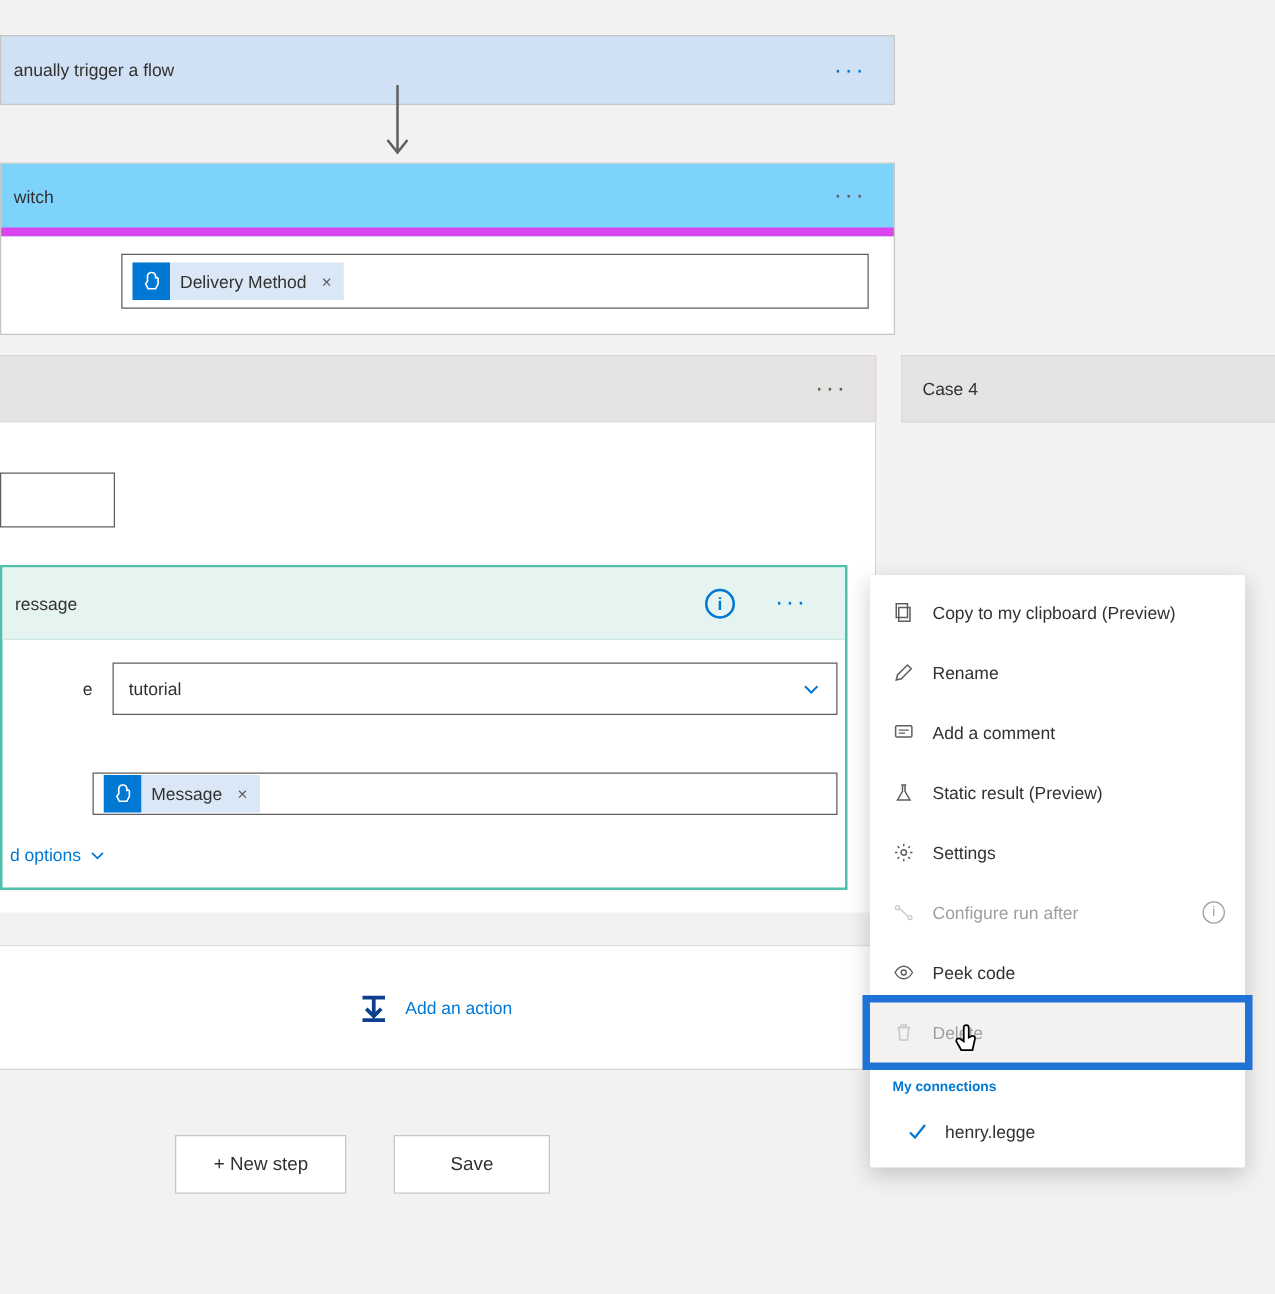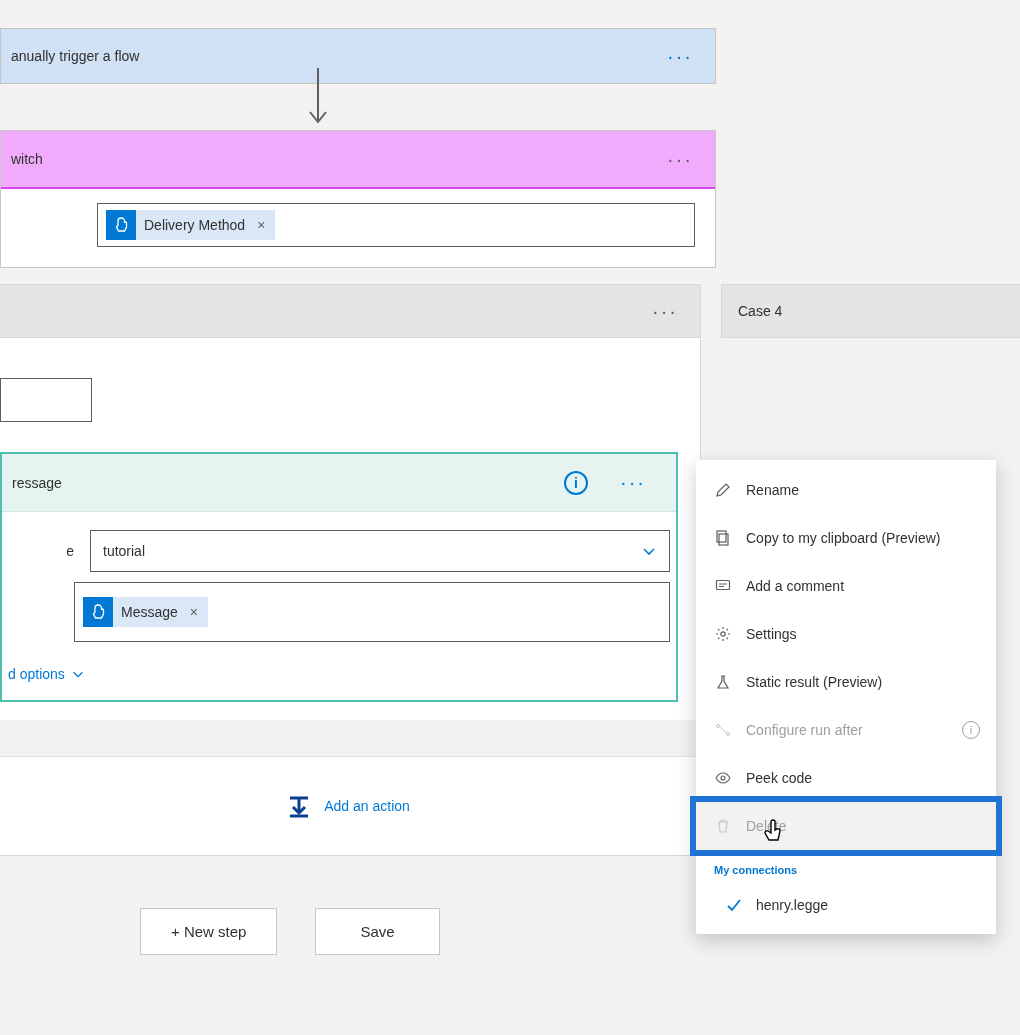--- a/index.html
+++ b/index.html
@@ -55,22 +55,22 @@
   .switch-card {
     position: absolute;
     left: 0;
     top: 130px;
     width: 716px;
     border: 1px solid #c8c6c4;
     background: #fff;
   }
   .switch-header {
     height: 58px;
-    border-bottom: 2px solid #d946ef;
-    background: #f0abfc;
+    border-bottom: 7px solid #d946ef;
+    background: #7dd3fc;
     display: flex;
     align-items: center;
     padding-left: 10px;
   }
   .switch-body {
     padding: 14px 20px 20px 96px;
   }
   .token-input {
     border: 1px solid #605e5c;
     height: 44px;
@@ -408,21 +408,21 @@
           <span>tutorial</span>
           <span class="chevron">
             <svg width="16" height="16" viewBox="0 0 16 16">
                 <polyline points="3,6 8,11 13,6" fill="none" stroke="#0078d4" stroke-width="1.6"></polyline>
               </svg>
           </span>
         </div>
       </div>
       <div class="field-row">
         <div class="field-label"></div>
-        <div class="token-input" style="flex:1; height:60px;">
+        <div class="token-input" style="flex:1; height:34px;margin-top:36px;">
           <span class="token">
             <span class="token-icon">
               <svg width="16" height="16" viewBox="0 0 16 16">
                   <path d="M8 1a3 3 0 0 0-3 3v4l-1.5 2 2 4h6l2-4V6a1 1 0 0 0-2 0V4a3 3 0 0 0-3-3z" fill="none" stroke="#fff" stroke-width="1.3"></path>
                 </svg>
             </span>
             <span class="token-label">Message</span>
             <span class="token-x">×</span>
           </span>
         </div>
@@ -449,60 +449,60 @@
 
 <div class="bottom-buttons">
   <div class="btn"><span>+ New step</span></div>
   <div class="btn" style="padding:14px 44px;"><span>Save</span></div>
 </div>
 
 <div class="context-menu">
   <div class="menu-item">
     <span class="mi-icon">
       <svg width="16" height="16" viewBox="0 0 16 16">
-          <path d="M2 14l1-4 8-8 3 3-8 8-4 1z" fill="none" stroke="currentColor" stroke-width="1.2"></path>
-        </svg>
-    </span>
-    <span>Rename</span>
-  </div>
-  <div class="menu-item">
-    <span class="mi-icon">
-      <svg width="16" height="16" viewBox="0 0 16 16">
           <rect x="4" y="4" width="9" height="11" fill="none" stroke="currentColor" stroke-width="1.2"></rect>
           <rect x="2" y="1" width="9" height="11" fill="none" stroke="currentColor" stroke-width="1.2"></rect>
         </svg>
     </span>
     <span>Copy to my clipboard (Preview)</span>
+  </div>
+  <div class="menu-item">
+    <span class="mi-icon">
+      <svg width="16" height="16" viewBox="0 0 16 16">
+          <path d="M2 14l1-4 8-8 3 3-8 8-4 1z" fill="none" stroke="currentColor" stroke-width="1.2"></path>
+        </svg>
+    </span>
+    <span>Rename</span>
   </div>
   <div class="menu-item">
     <span class="mi-icon">
       <svg width="16" height="16" viewBox="0 0 16 16">
           <rect x="1.5" y="2.5" width="13" height="9" rx="1" fill="none" stroke="currentColor" stroke-width="1.2"></rect>
           <line x1="4" y1="6" x2="12" y2="6" stroke="currentColor"></line>
           <line x1="4" y1="8.5" x2="9" y2="8.5" stroke="currentColor"></line>
         </svg>
     </span>
     <span>Add a comment</span>
   </div>
   <div class="menu-item">
     <span class="mi-icon">
       <svg width="16" height="16" viewBox="0 0 16 16">
+          <path d="M6 2h4M7 2v5l-4 7h10l-4-7V2" fill="none" stroke="currentColor" stroke-width="1.2"></path>
+        </svg>
+    </span>
+    <span>Static result (Preview)</span>
+  </div>
+  <div class="menu-item">
+    <span class="mi-icon">
+      <svg width="16" height="16" viewBox="0 0 16 16">
           <circle cx="8" cy="8" r="2.2" fill="none" stroke="currentColor" stroke-width="1.2"></circle>
           <path d="M8 1v2M8 13v2M1 8h2M13 8h2M3 3l1.4 1.4M11.6 11.6L13 13M13 3l-1.4 1.4M4.4 11.6L3 13" stroke="currentColor" stroke-width="1.2"></path>
         </svg>
     </span>
     <span>Settings</span>
-  </div>
-  <div class="menu-item">
-    <span class="mi-icon">
-      <svg width="16" height="16" viewBox="0 0 16 16">
-          <path d="M6 2h4M7 2v5l-4 7h10l-4-7V2" fill="none" stroke="currentColor" stroke-width="1.2"></path>
-        </svg>
-    </span>
-    <span>Static result (Preview)</span>
   </div>
   <div class="menu-item disabled">
     <span class="mi-icon">
       <svg width="16" height="16" viewBox="0 0 16 16">
           <circle cx="3" cy="4" r="1.6" fill="none" stroke="currentColor"></circle>
           <circle cx="13" cy="12" r="1.6" fill="none" stroke="currentColor"></circle>
           <path d="M4.5 5C8 7 8 9 11.5 11" fill="none" stroke="currentColor"></path>
         </svg>
     </span>
     <span>Configure run after</span>

